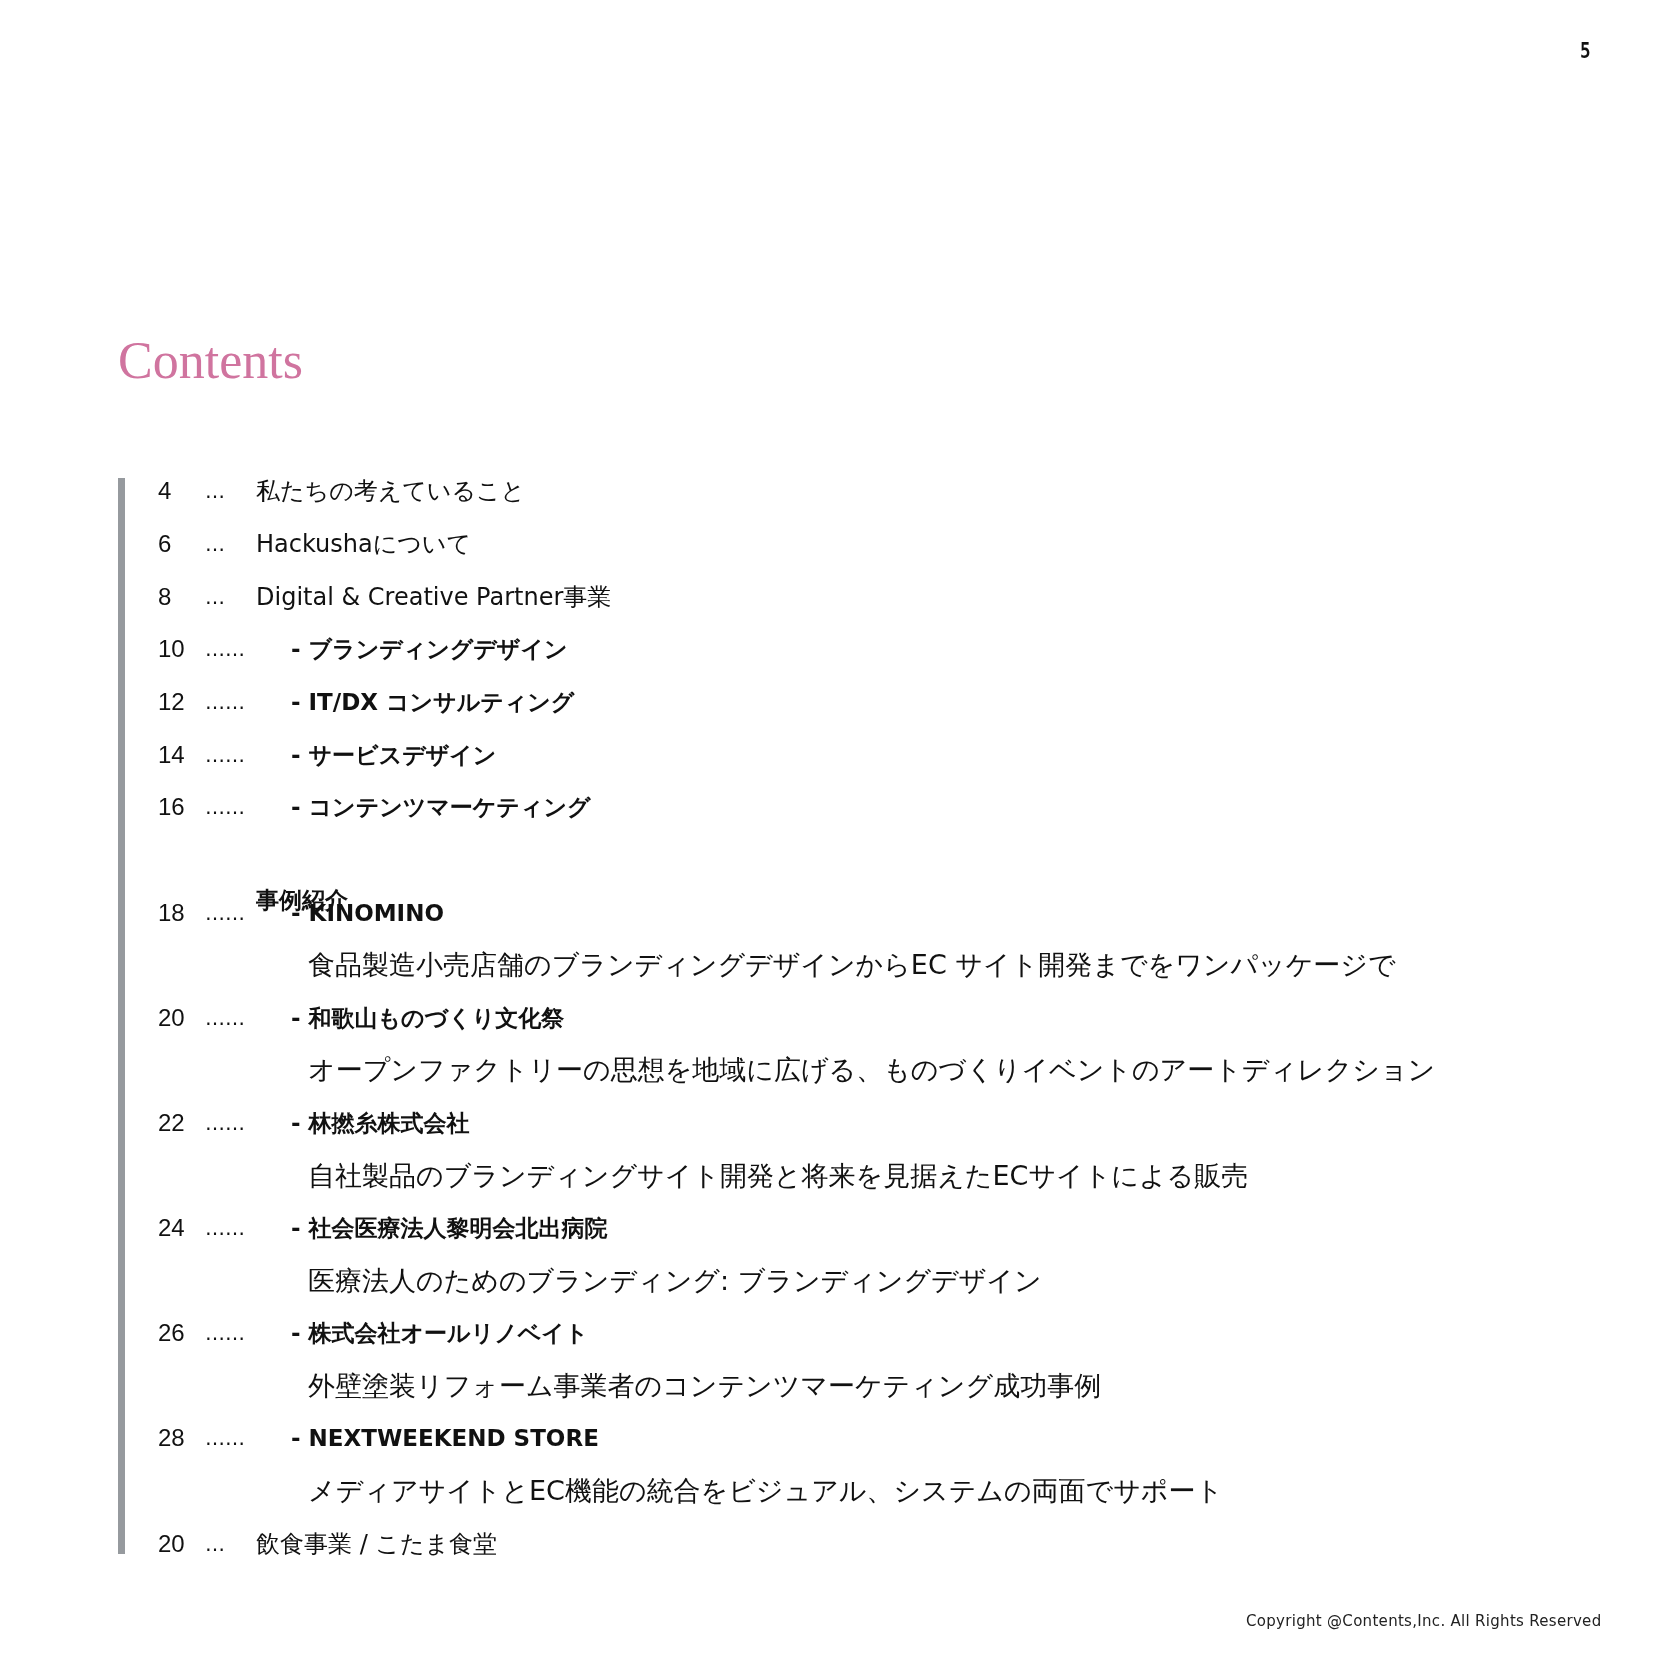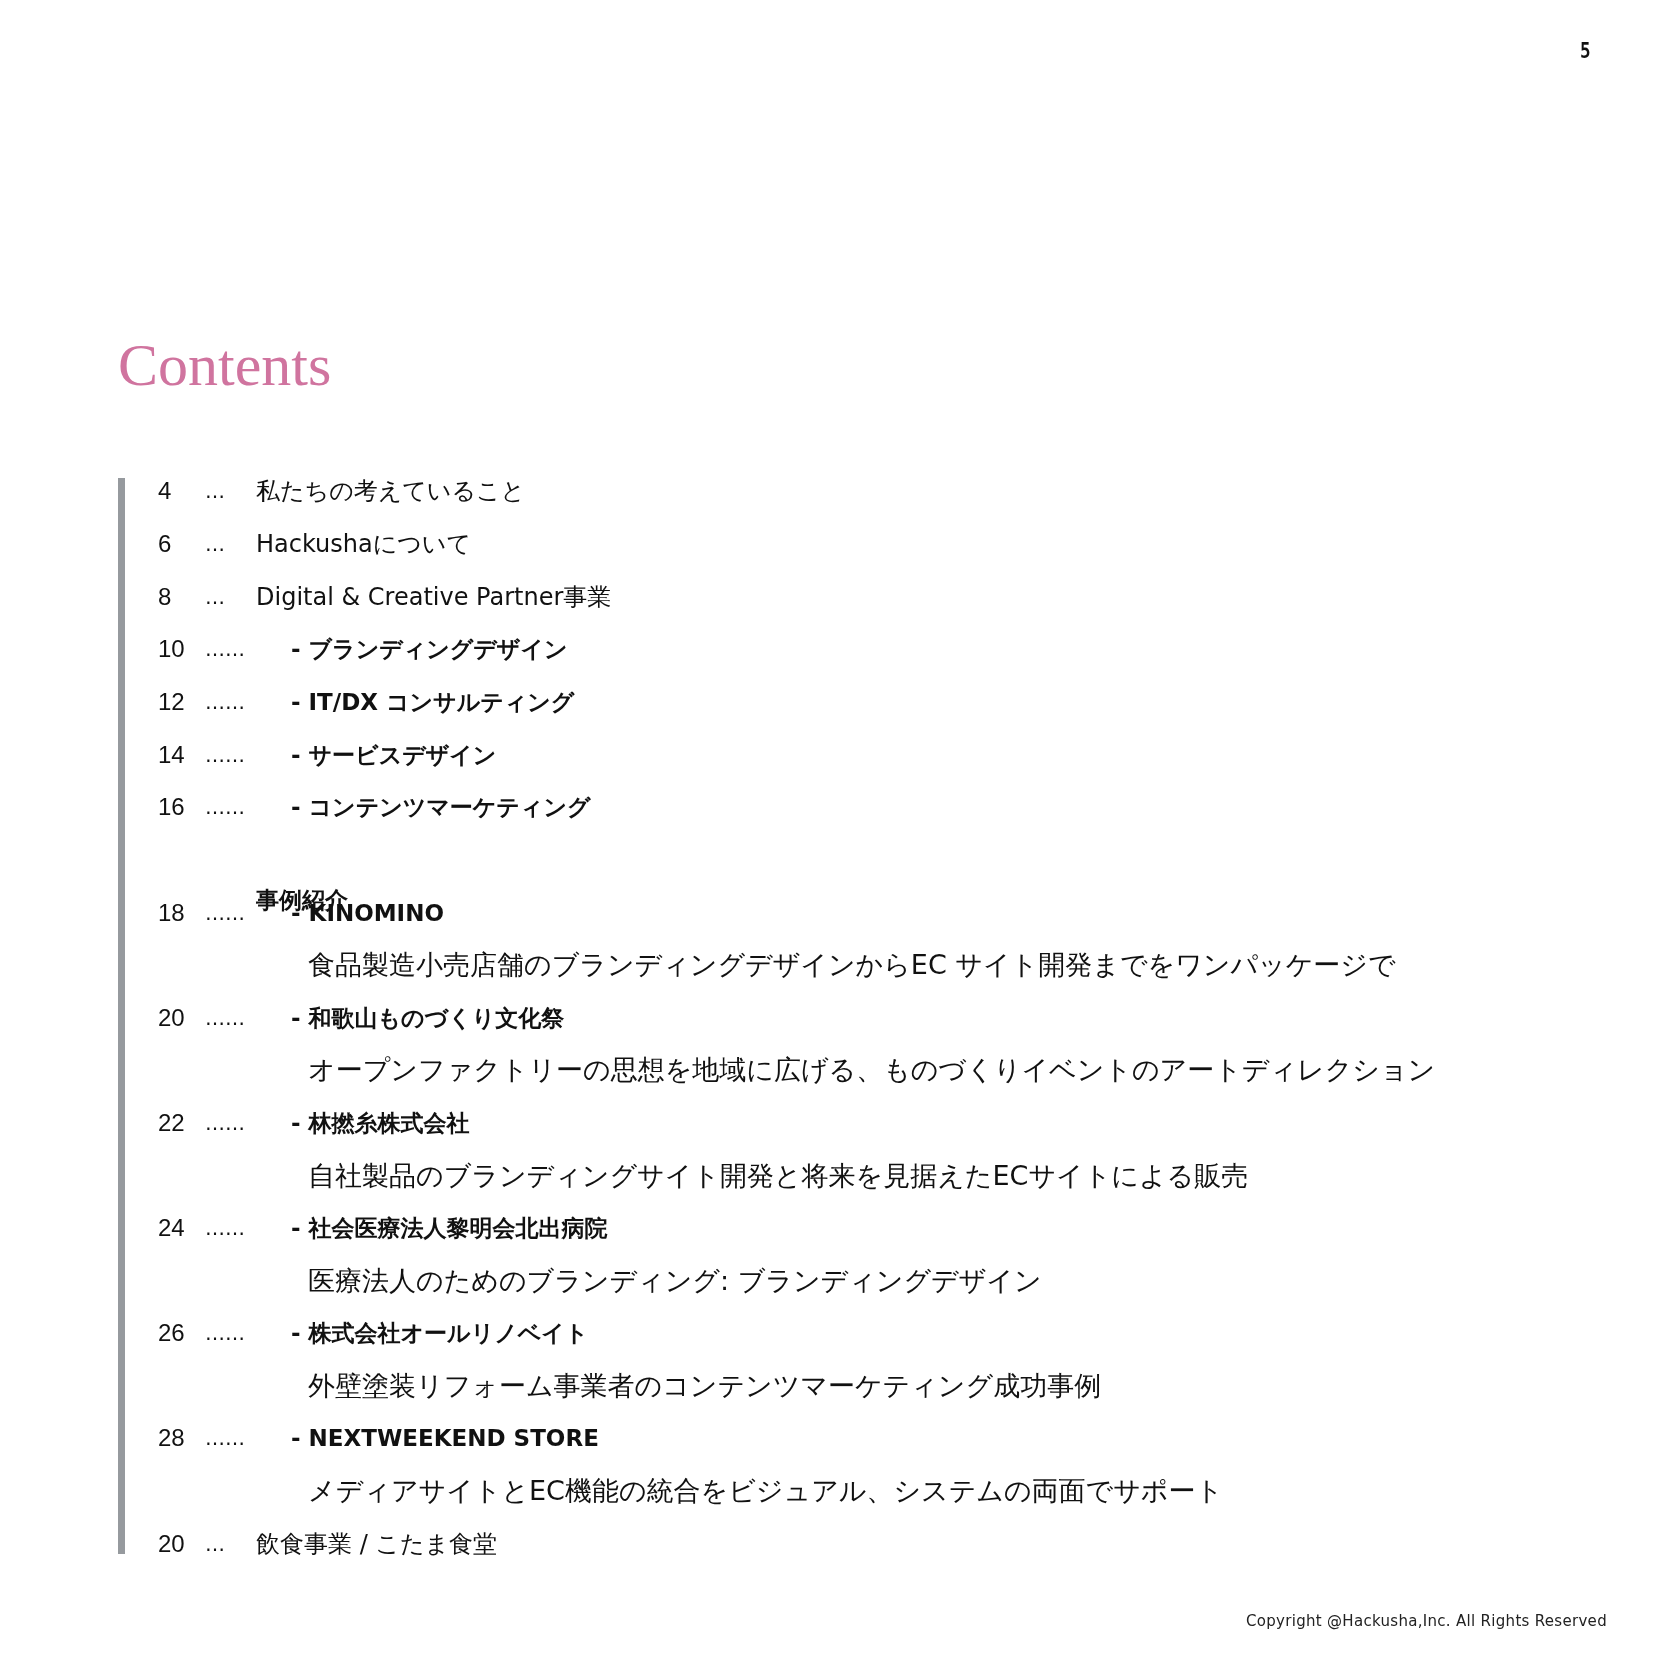--- a/index.html
+++ b/index.html
@@ -1,21 +1,21 @@
 <!DOCTYPE html>
 <html><head>
 <meta charset="utf-8">
 <style>
   html, body { margin:0; padding:0; background:#ffffff; }
   body { width:1654px; height:1654px; position:relative; overflow:hidden;
          font-family:"DejaVu Sans", "Liberation Sans", sans-serif; color:#111; }
   .page-num { position:absolute; top:38px; left:1580px; font-size:22px; font-weight:bold;
               font-family:"DejaVu Sans Mono", monospace; transform:scaleX(0.8); transform-origin:left top; }
   .title { position:absolute; left:118px; top:335px; font-family:"Liberation Serif","DejaVu Serif", serif;
-           font-size:60px; color:#d0749f; letter-spacing:0px; line-height:1; }
+           font-size:52px; color:#d0749f; letter-spacing:0px; line-height:1; }
   .toc-bar { position:absolute; left:118px; top:478px; width:7px; height:1076px; background:#969a9e; }
   .toc { position:absolute; left:0; top:0; }
   .row { position:absolute; height:40px; line-height:40px; font-size:23px; white-space:nowrap; }
   .num { position:absolute; left:158px; width:50px; font-family:"Liberation Sans Narrow","Liberation Sans", sans-serif; font-size:24px; }
   .dots { position:absolute; font-size:20px; letter-spacing:0px; }
   .dots.short { left:205px; }
   .dots.long { left:205px; }
   .label-main { position:absolute; left:256px; font-weight:normal; font-size:24px; }
   .label-sub { position:absolute; left:291px; font-size:23px;font-weight:bold; }
   .label-desc { position:absolute; left:308px; font-size:27px; }
@@ -139,13 +139,13 @@
     <span class="label-desc">メディアサイトとEC機能の統合をビジュアル、システムの両面でサポート</span>
   </div>
 
   <div class="row" style="top:1524px">
     <span class="num">20</span>
     <span class="dots short">…</span>
     <span class="label-main">飲食事業 / こたま食堂</span>
   </div>
 </div>
 
-<div class="copyright">Copyright @Hackusha,Inc. All Rights Reserved</div>
+<div class="copyright">Copyright @Contents,Inc. All Rights Reserved</div>
 
 </body></html>

